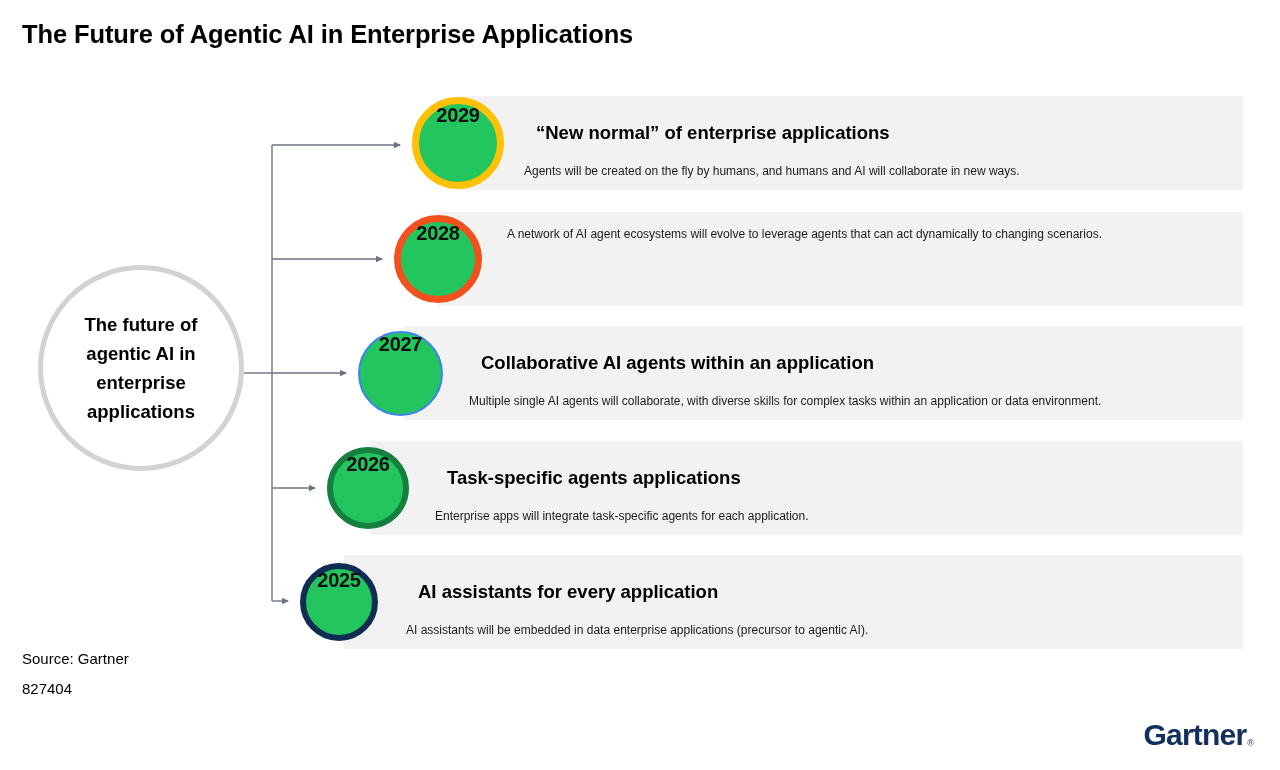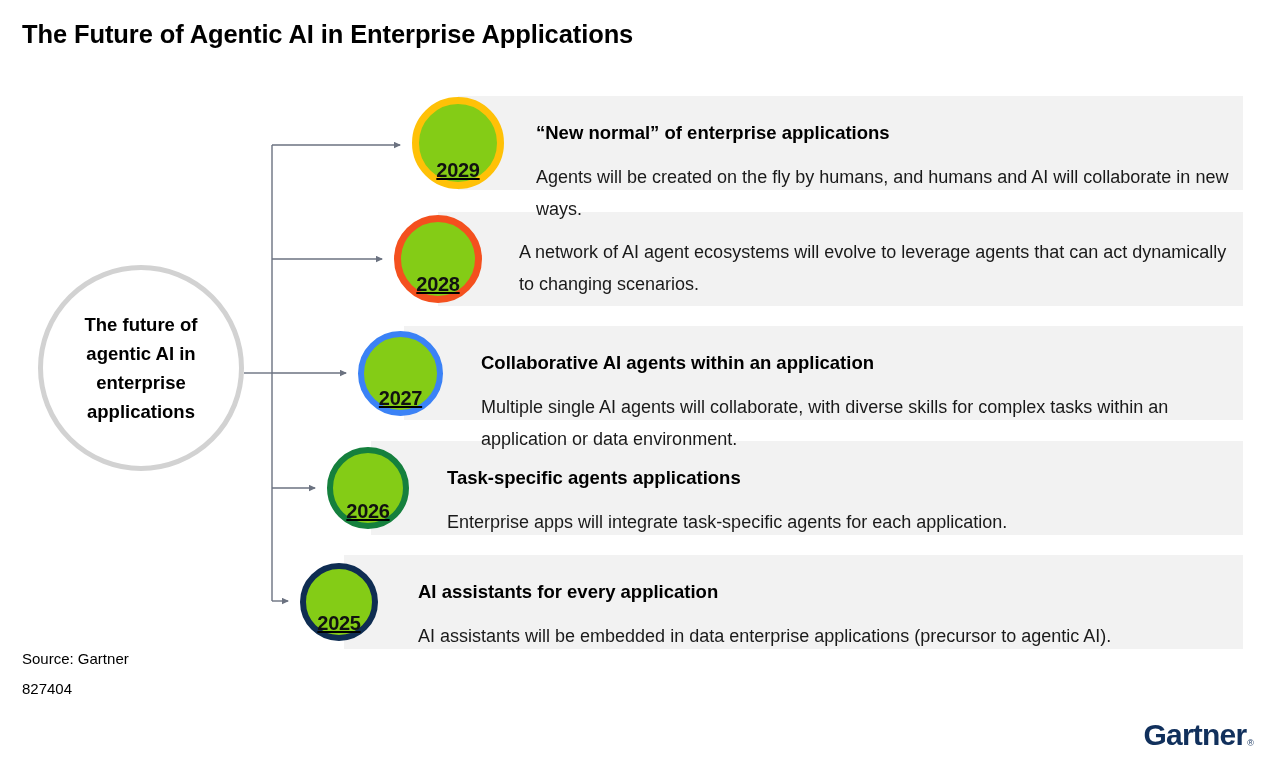--- a/index.html
+++ b/index.html
@@ -70,68 +70,67 @@
   .band {
     position: absolute;
     left: 0;
     top: 0;
     height: 94px;
     background: #f2f2f2;
   }
   .year-circle {
     position: absolute;
     border-radius: 50%;
-    background: #84cc16;
+    background: #22c55e;
     box-sizing: border-box;
     display: flex;
-    align-items: flex-end;
+    align-items: flex-start;
     justify-content: center;
     z-index: 3;
-    text-decoration: underline;
   }
   .year-circle span {
     font-size: 20px;
     font-weight: bold;
     color: #111111;
     letter-spacing: -0.3px;
   }
   .row-text {
     position: absolute;
     z-index: 2;
   }
   .row-head {
     font-size: 18.5px;
     font-weight: bold;
     line-height: 25px;
     color: #000000;
     margin: 16px;
     white-space: nowrap;
   }
   .row-body {
-    font-size: 18px;
+    font-size: 12px;
     font-weight: normal;
-    line-height: 32px;
+    line-height: 20px;
     color: #1a1a1a;
-    margin: 16px;
+    margin: 4px;
   }
 
   
   #row-2029 { left: 412px; top: 96px; }
   #row-2029 .band  { left: 46px; width: 785px; }
   #row-2029 .year-circle { left: 0; top: 1px; width: 92px; height: 92px; border: 7px solid #ffc107; }
   #row-2029 .row-text { left: 108px; top: 8px; width: 730px; }
 
   #row-2028 { left: 394px; top: 212px; }
   #row-2028 .band  { left: 44px; width: 805px; }
   #row-2028 .year-circle { left: 0; top: 3px; width: 88px; height: 88px; border: 7px solid #f4501e; }
   #row-2028 .row-text { left: 109px; top: 8px; width: 750px; }
 
   #row-2027 { left: 358px; top: 326px; }
   #row-2027 .band  { left: 46px; width: 839px; }
-  #row-2027 .year-circle { left: 0; top: 5px; width: 85px; height: 85px; border: 6px solid #3b82f6; }
+  #row-2027 .year-circle { left: 0; top: 5px; width: 85px; height: 85px; border: 2px solid #3b82f6; }
   #row-2027 .row-text { left: 107px; top: 8px; width: 780px; }
 
   #row-2026 { left: 327px; top: 441px; }
   #row-2026 .band  { left: 44px; width: 872px; }
   #row-2026 .year-circle { left: 0; top: 6px; width: 82px; height: 82px; border: 6px solid #15803d; }
   #row-2026 .row-text { left: 104px; top: 8px; width: 810px; }
 
   #row-2025 { left: 300px; top: 555px; }
   #row-2025 .band  { left: 44px; width: 899px; }
   #row-2025 .year-circle { left: 0; top: 8px; width: 78px; height: 78px; border: 6px solid #0f2d52; }

